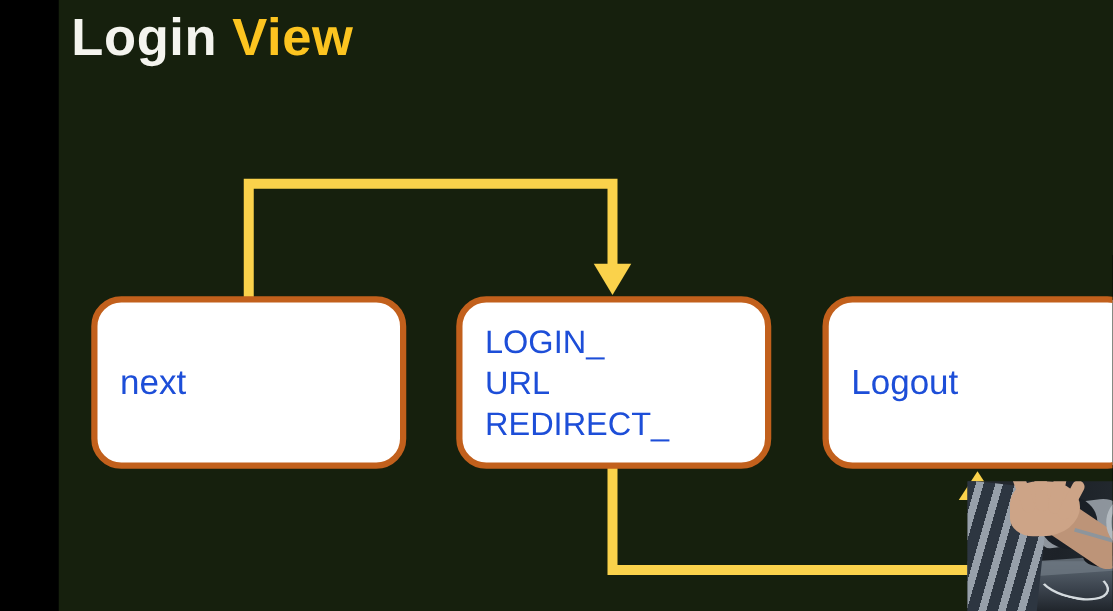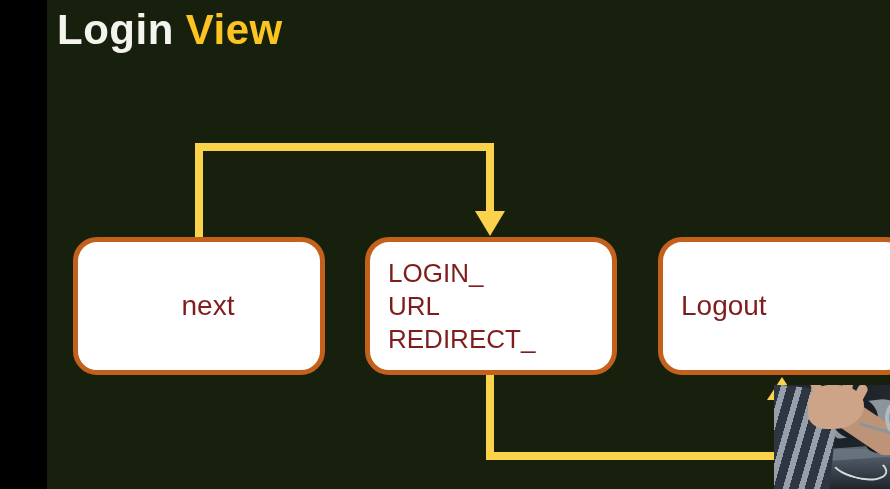--- a/index.html
+++ b/index.html
@@ -19,24 +19,24 @@
 
   
   .node{
     position:absolute;top:237px;width:252px;height:138px;
     box-sizing:border-box;
     background:#ffffff;
     border:5px solid #c2601c;
     border-radius:24px;
     display:flex;flex-direction:column;justify-content:center;
     padding-left:18px;
-    color:#7f1d1d;
+    color:#1d4ed8;
     z-index:2;
   }
-  .node-next{left:26px;text-align:center;}
+  .node-next{left:26px;}
   .node-login-redirect{left:318px;}
   .node-default{left:611px;}
   .node .single{font-size:28px;font-weight:500;}
   .node .multi{font-size:26px;font-weight:500;line-height:33px;}
 
   
   .arrows{position:absolute;left:0;top:0;z-index:1;}
 
   
   .webcam{

